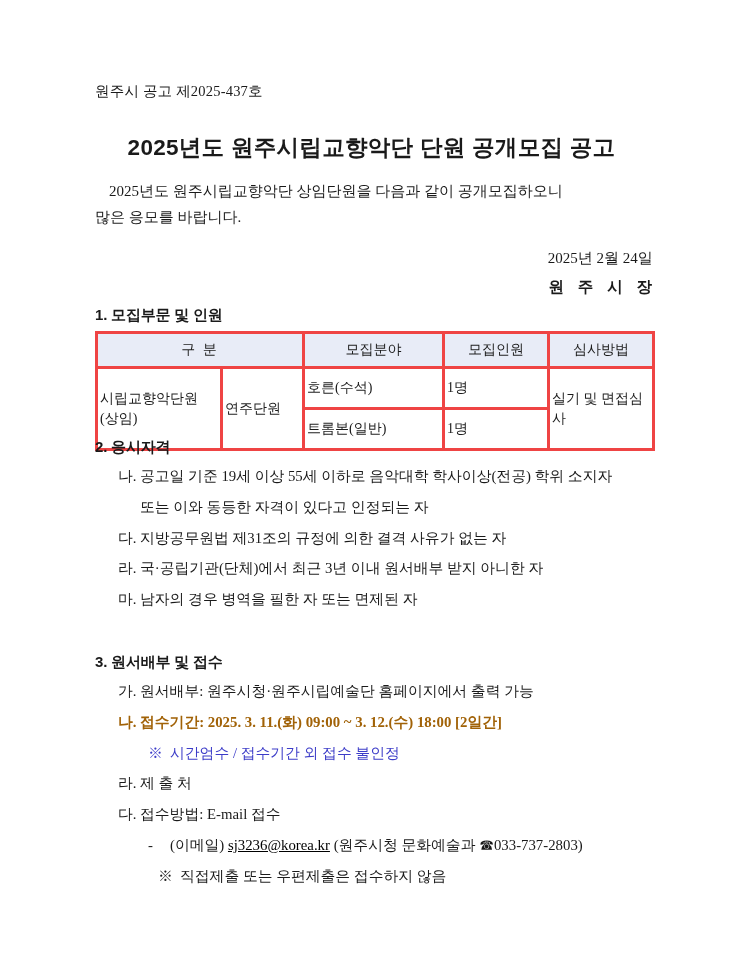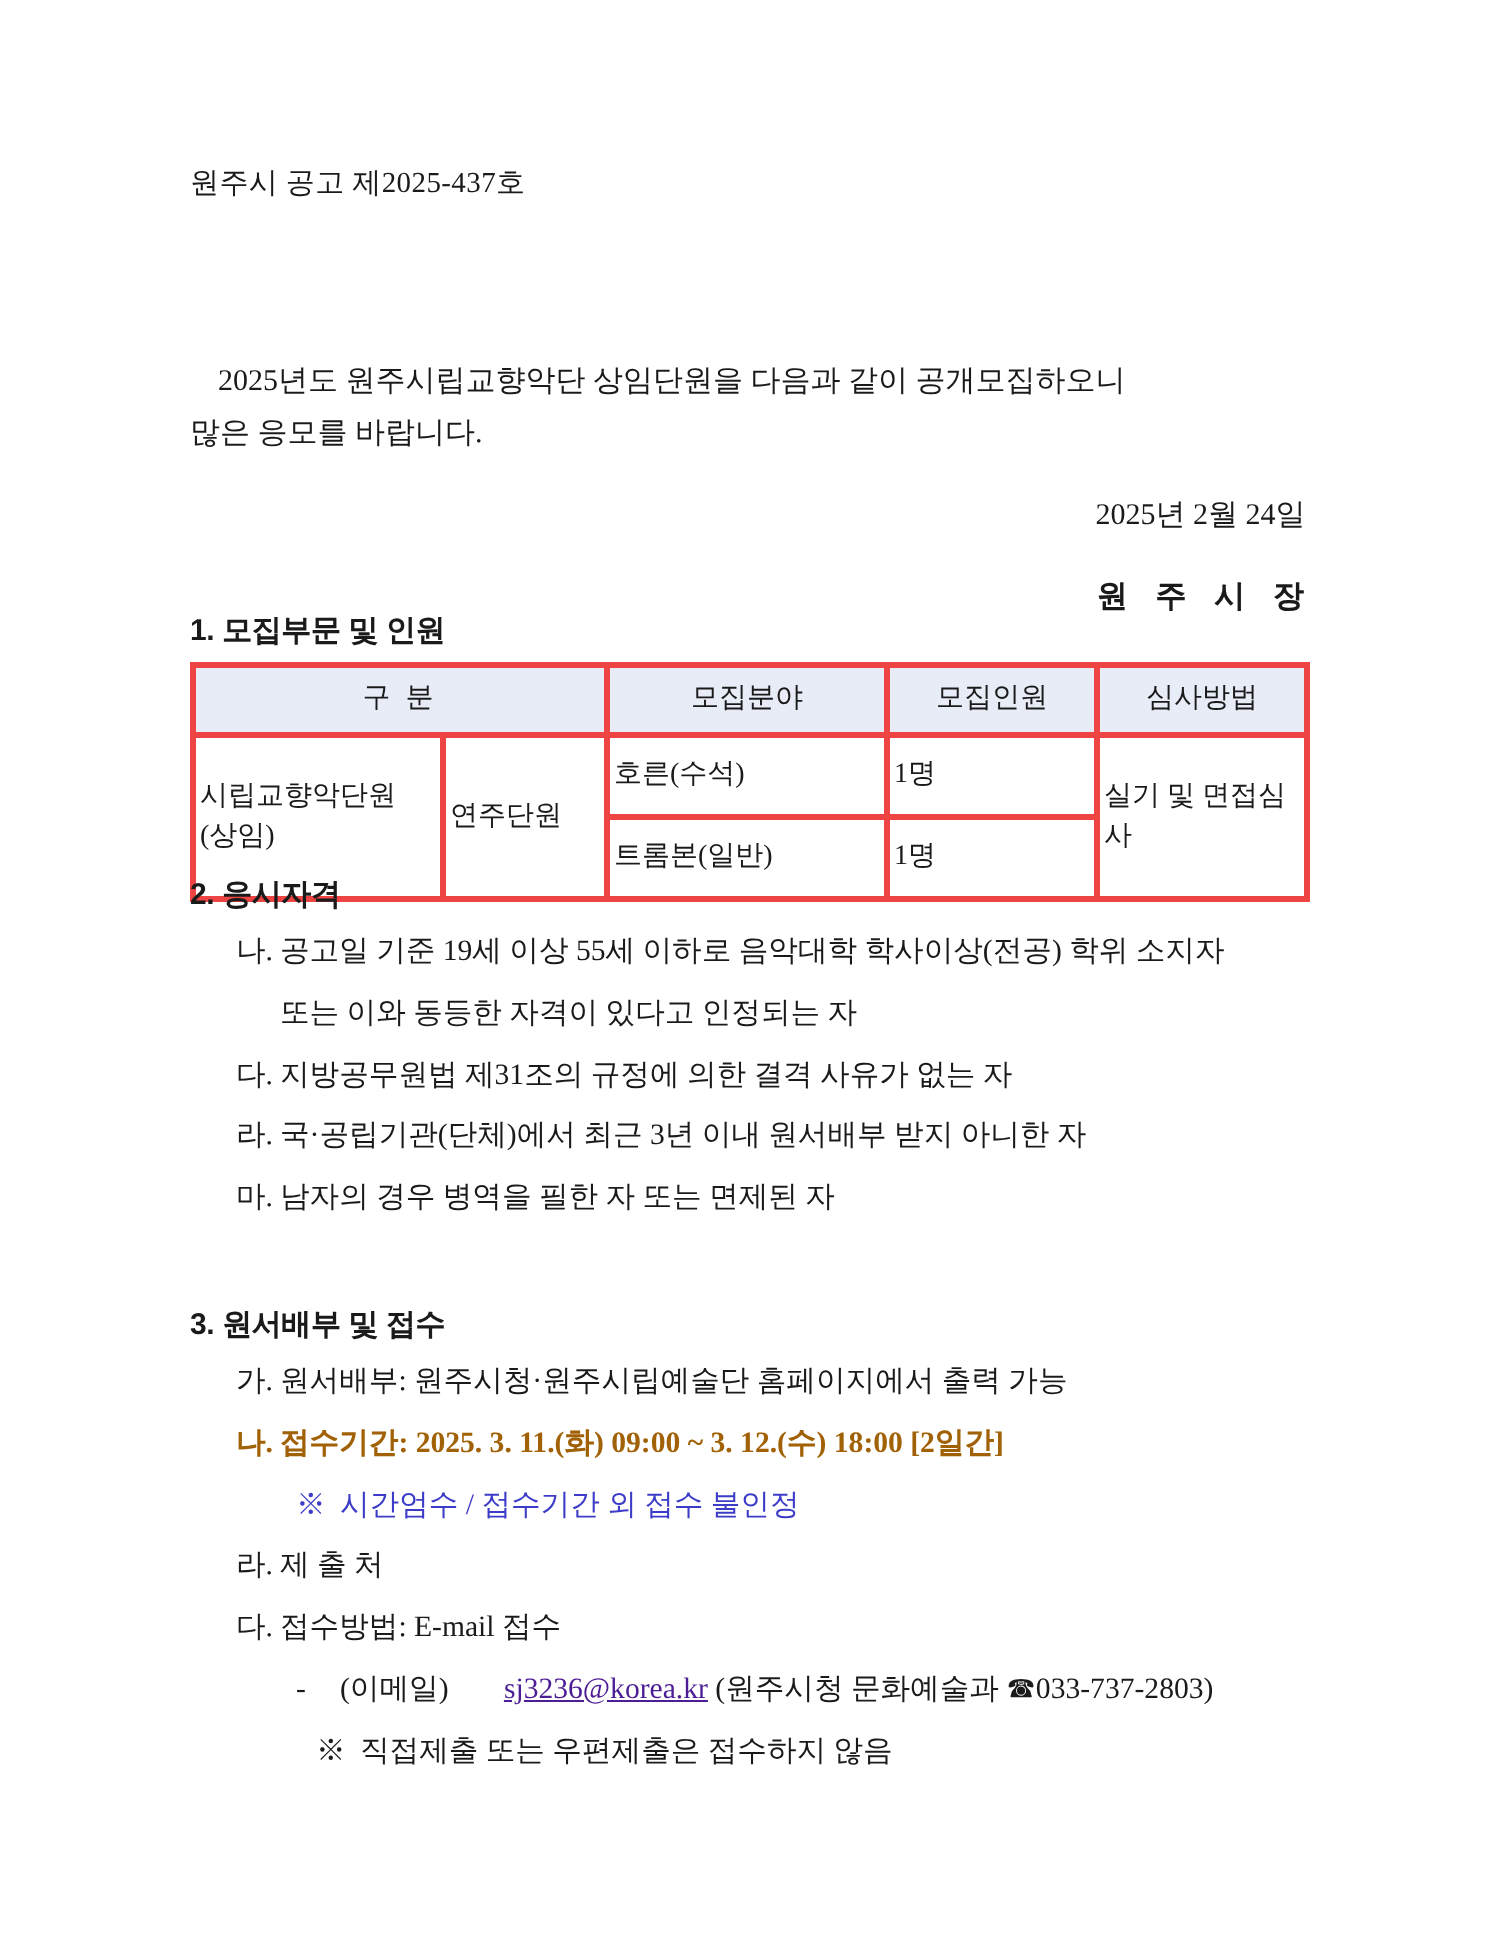--- a/index.html
+++ b/index.html
@@ -56,21 +56,21 @@
     top: 245px;
     text-align: center;
     font-size: 15px;
     line-height: 1.75;
   }
   .date-block .mayor {
     font-weight: bold;
     letter-spacing: 5px;
     font-size: 15.5px;
     display: block;
-    margin-top: 14px;
+    margin-top: 2px;
     padding-left: 5px;
   }
   .section-heading {
     position: absolute;
     left: 95px;
     font-size: 15px;
     font-weight: bold;
     font-family: "Liberation Sans", "DejaVu Sans", sans-serif;
     letter-spacing: -0.2px;
   }
@@ -123,33 +123,33 @@
     padding-left: 22px;
   }
   .highlight {
     color: #a16207;
     font-weight: bold;
   }
   .highlight-note {
     color: #3c3cc8;
   }
   .email-link {
-    color: #4c1d95;
-    margin-left: 24px;
+    color: #000000;
   }
   .li.indent-deep { padding-left: 30px; }
   .li.indent-deeper { padding-left: 40px; }
 </style>
 </head>
 <body>
 
 <div class="page">
 
   <div class="doc-number">원주시 공고 제2025-437호</div>
 
+  <div class="doc-title">2025년도 원주시립교향악단 단원 공개모집 공고</div>
 
   <div class="intro">
     <span class="line1">2025년도 원주시립교향악단 상임단원을 다음과 같이 공개모집하오니</span>
     <span class="line2">많은 응모를 바랍니다.</span>
   </div>
 
   <div class="date-block">
     <span>2025년  2월 24일</span>
     <span class="mayor">원 주 시 장</span>
   </div>

